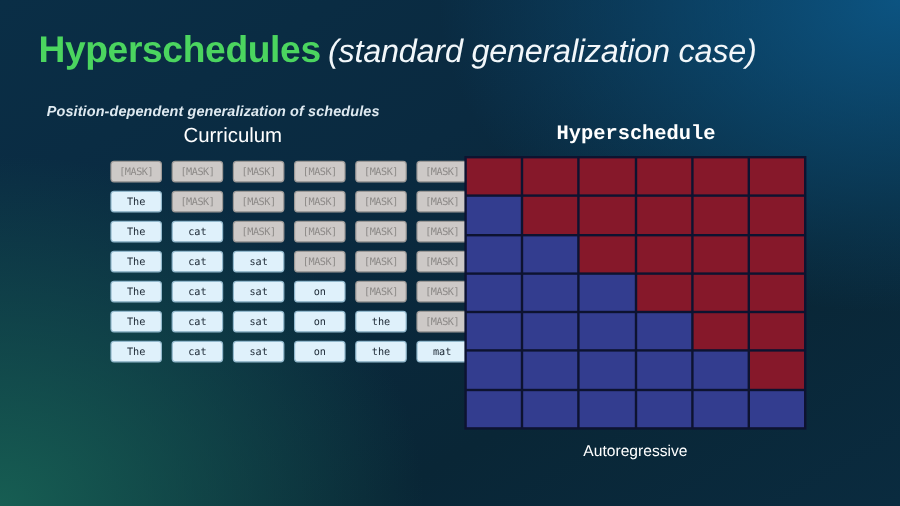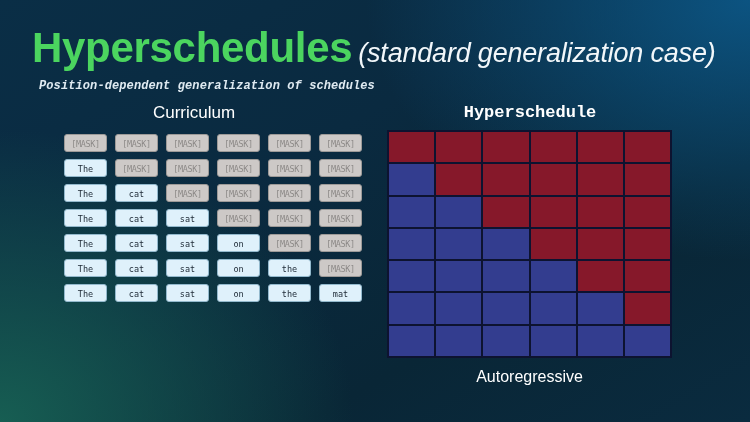--- a/index.html
+++ b/index.html
@@ -29,41 +29,40 @@
     position: absolute;
     left: 32px;
     top: 26px;
     width: 690px;
   }
   #title-line {
     white-space: nowrap;
     line-height: 1.05;
   }
   #title-main {
-    font-size: 42px;
+    font-size: 31px;
     font-weight: bold;
     color: #4bd55f;
     letter-spacing: -0.3px;
   }
   #title-sub {
     font-size: 27px;
     font-style: italic;
     color: #f2f7fa;
     letter-spacing: -0.2px;
     margin-left: 6px;
   }
   #subtitle {
-    margin-top: 9px;
+    margin-top: 27px;
     margin-left: 7px;
     font-size: 12px;
     font-style: italic;
     font-weight: bold;
     color: #dfeaf1;
     letter-spacing: 0.1px;
-    font-family: Liberation Mono, monospace;
   }
 
   
   .section-heading {
     position: absolute;
     font-size: 17px;
     color: #ffffff;
     white-space: nowrap;
   }
   #curriculum-heading {
@@ -87,20 +86,21 @@
     position: absolute;
     left: 64px;
     top: 134px;
     display: flex;
     flex-direction: column;
     gap: 7px;
   }
   .token-row {
     display: flex;
     gap: 8px;
+    margin-left: 28px;
   }
   .token {
     width: 43px;
     height: 18px;
     line-height: 18px;
     text-align: center;
     font-family: "DejaVu Sans Mono", "Liberation Mono", monospace;
     font-size: 8.5px;
     border-radius: 3px;
     box-sizing: border-box;
@@ -136,21 +136,21 @@
   }
   .cell.red   { background: #86182a; }
   .cell.blue  { background: #333d8f; }
 
   #axis-label {
     position: absolute;
     left: 387px;
     top: 368px;
     width: 285px;
     text-align: center;
-    font-size: 16px;
+    font-size: 13px;
     color: #ffffff;
   }
 </style>
 </head>
 <body>
 
 <div id="slide">
 
   <div id="header">
     <div id="title-line">

